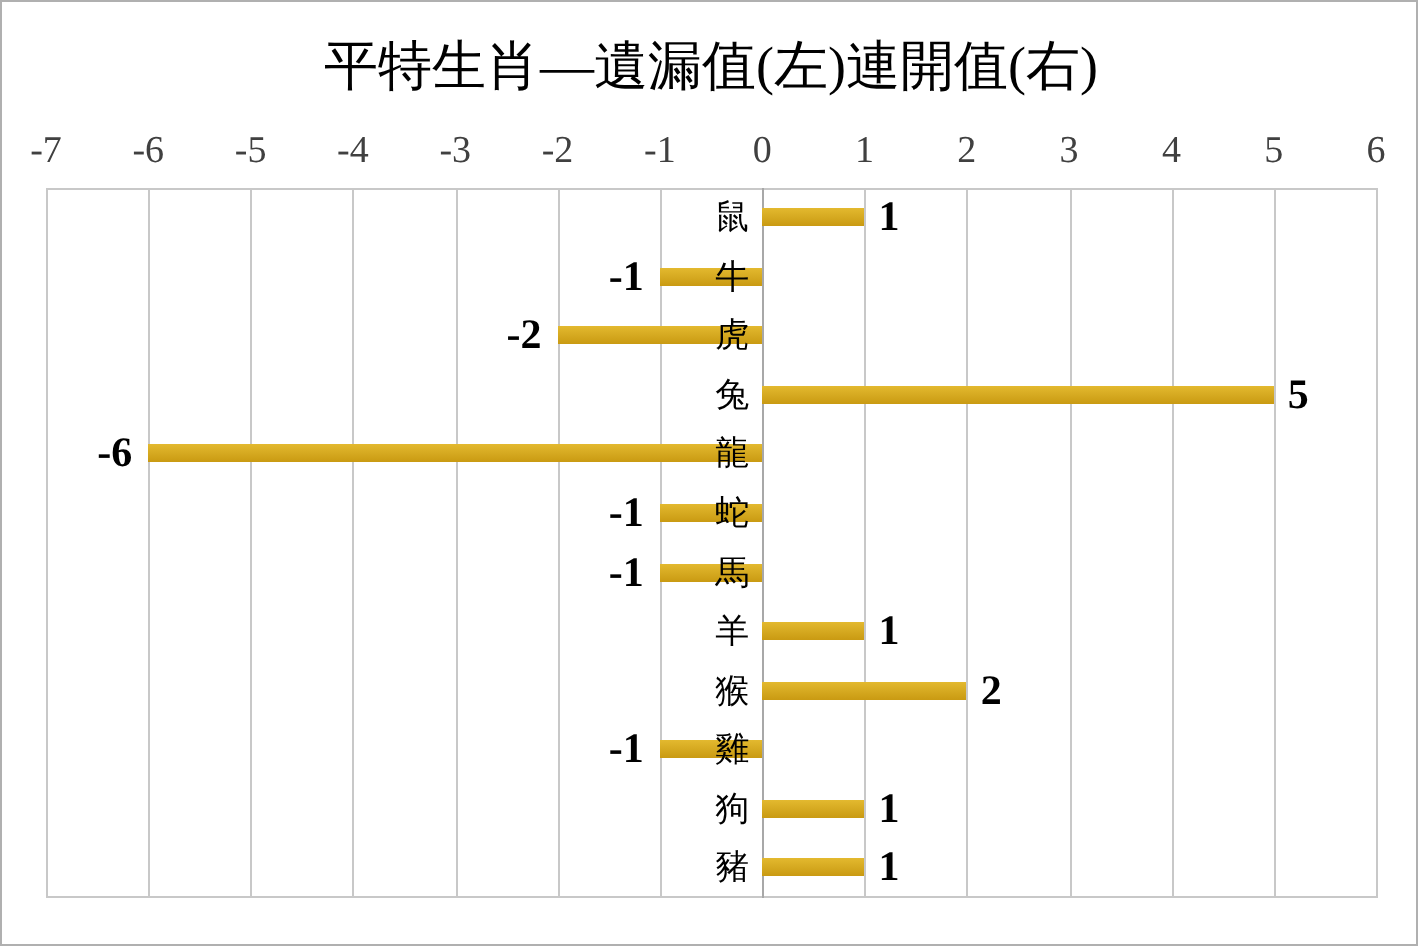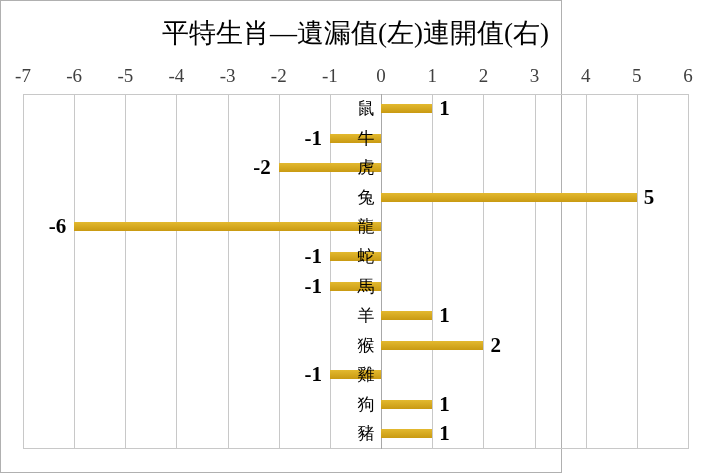--- a/index.html
+++ b/index.html
@@ -8,21 +8,21 @@
   }
   body {
     width: 711px;
     height: 475px;
     font-family: "Liberation Serif", serif;
     background: #ffffff;
     overflow: hidden;
   }
   #chart-frame {
     position: relative;
-    width: 562px;
+    width: 709px;
     height: 473px;
     border: 1px solid #b0b0b0;
     box-sizing: border-box;
     background: #ffffff;
   }
   #chart-title {
     position: absolute;
     left: 0;
     top: 14px;
     width: 709px;

